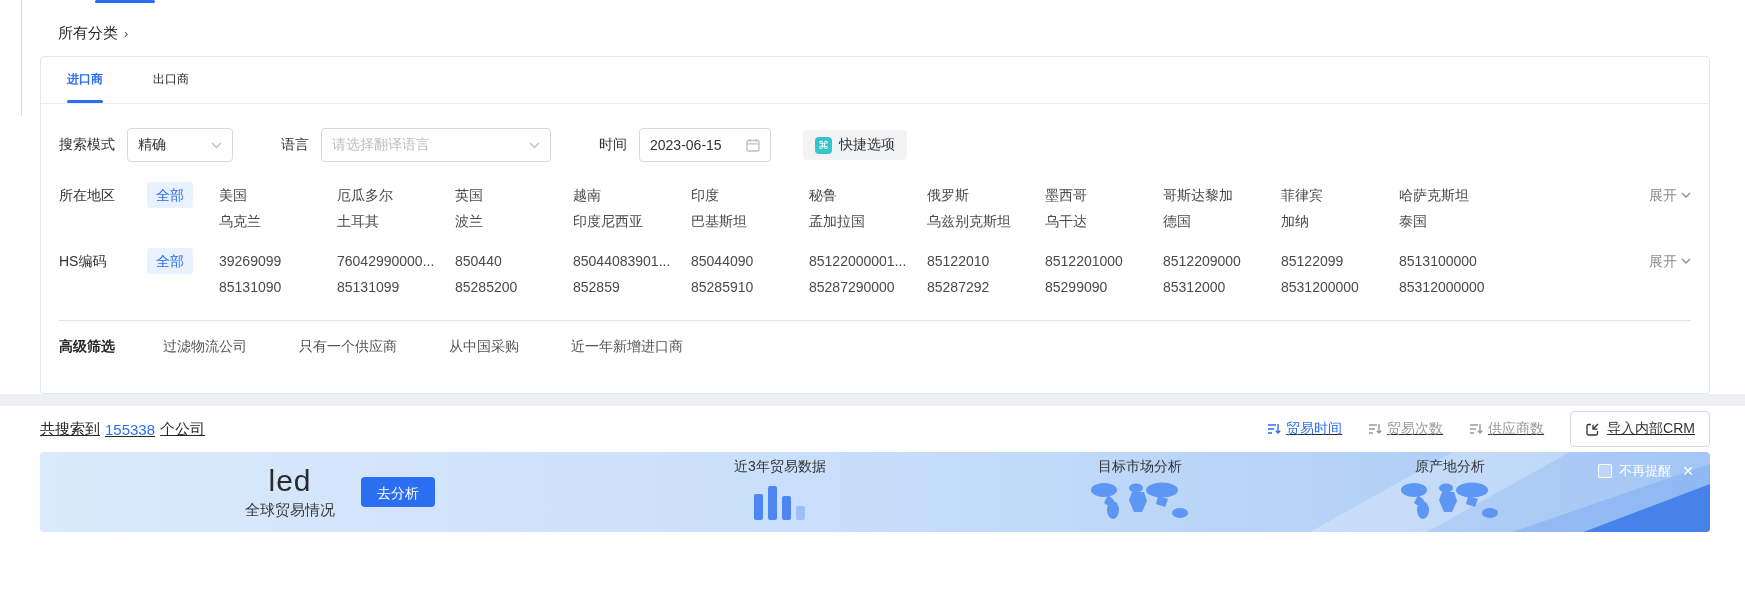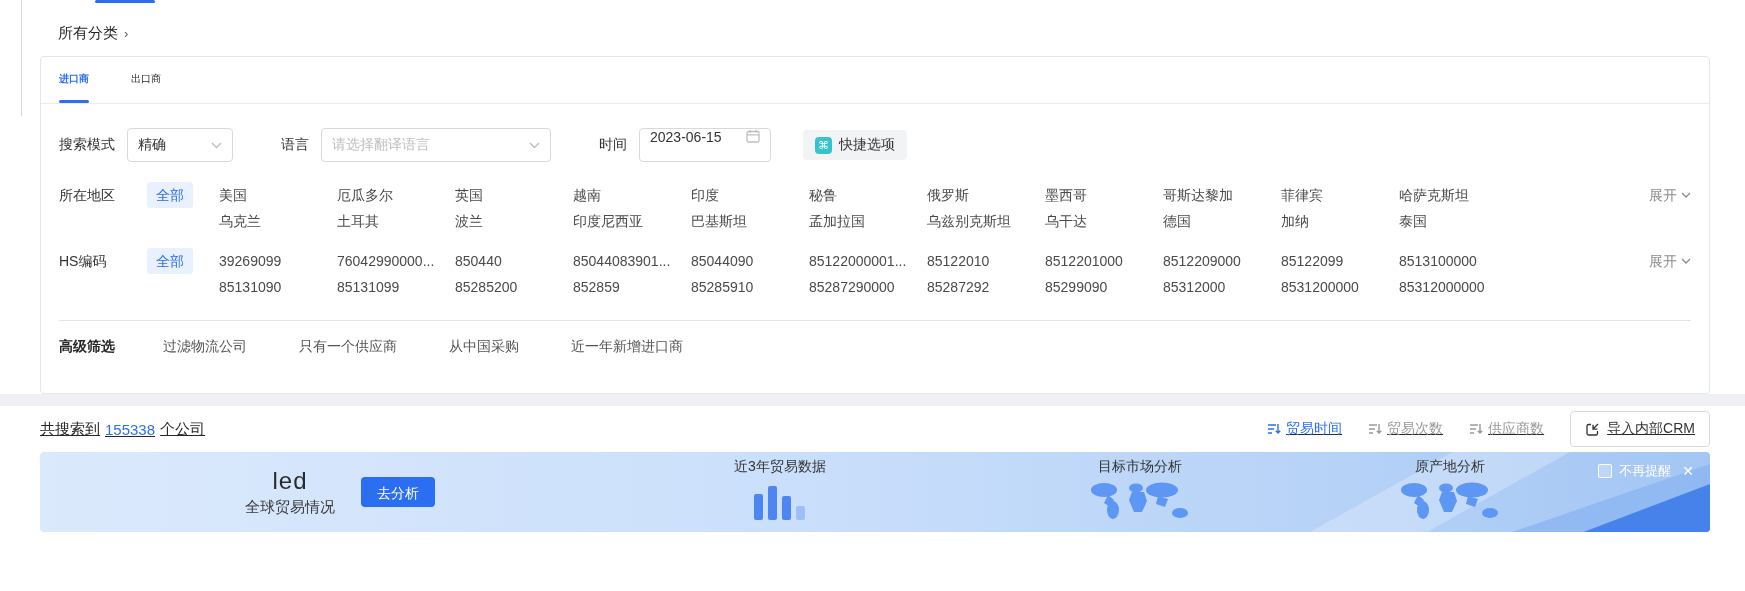--- a/index.html
+++ b/index.html
@@ -11,32 +11,32 @@
   #top-tab-indicator { left:95px; top:0; width:60px; height:3px; background:#2b6ef2; border-radius:2px; }
   #left-divider { left:21px; top:0; width:1px; height:116px; background:#d9d9d9; }
 
   #breadcrumb { left:58px; top:24px; display:flex; align-items:center; gap:6px; font-size:15px; color:#262626; cursor:pointer; }
   #breadcrumb .chev { color:#595959; font-size:13px; }
 
   
   #panel { left:40px; top:56px; width:1670px; height:338px; background:#fff;
     border:1px solid #e4e6eb; border-radius:4px; }
   .tabs { height:47px; padding:0 18px; border-bottom:1px solid #ececec; display:flex; gap:42px; }
-  .tab { font-size:10px; line-height:44px; cursor:pointer; color:#262626; position:relative; }
+  .tab { font-size:12px; line-height:44px; cursor:pointer; color:#262626; position:relative;margin-left:8px; }
   .tab.active { color:#2b6ef2; font-weight:bold; }
   .tab.active::after { content:""; position:absolute; left:0; right:0; bottom:0; height:3px; background:#2b6ef2; border-radius:2px; }
 
   .form-row { display:flex; align-items:center; margin:24px 18px 0; }
   .f-label { color:#333; margin-right:12px; white-space:nowrap; }
   .sel { height:34px; border:1px solid #d9d9d9; border-radius:4px; display:flex; align-items:center;
     padding:0 10px; cursor:pointer; background:#fff; }
   .sel .val { flex:1; color:#333; }
   .sel .ph { flex:1; color:#bfbfbf; }
   .sel svg, .date svg { flex:none; }
-  .date { height:34px; width:132px; border:1px solid #d9d9d9; border-radius:4px; display:flex; align-items:flex-start;
+  .date { height:34px; width:132px; border:1px solid #d9d9d9; border-radius:4px; display:flex; align-items:center;
     padding:0 10px; gap:8px; cursor:pointer; }
   .date .val { flex:1; color:#333; }
   .quick-btn { height:30px; margin-left:32px; background:#f2f3f5; border-radius:4px; display:flex; align-items:center;
     gap:7px; padding:0 12px; cursor:pointer; color:#333; }
   .cmd-badge { width:17px; height:17px; background:#35c3cc; border-radius:4px; color:#fff; font-size:11px;
     display:flex; align-items:center; justify-content:center; }
 
   .filter-block { display:flex; align-items:flex-start; margin:20px 18px 0; }
   .blk-label { width:88px; color:#333; line-height:26px; white-space:nowrap; }
   .all-tag { width:46px; height:26px; background:#e9f1fe; color:#2b6ef2; border-radius:3px; text-align:center;
@@ -67,21 +67,21 @@
   #banner { left:40px; top:452px; width:1670px; height:80px; border-radius:4px; overflow:hidden;
     background:linear-gradient(90deg,#dbe9fc 0%,#cadffb 45%,#b6d2f7 78%,#a3c6f4 100%); }
   .deco1 { position:absolute; right:0; top:0; width:330px; height:80px;
     background:#8db6f1; clip-path:polygon(100% 15%,100% 100%,40% 100%); opacity:.85; }
   .deco2 { position:absolute; right:0; top:0; width:230px; height:80px;
     background:#3e7ce8; clip-path:polygon(100% 40%,100% 100%,45% 100%); opacity:.9; }
   .deco3 { position:absolute; right:140px; top:0; width:260px; height:80px;
     background:rgba(255,255,255,.25); clip-path:polygon(55% 0,100% 0,45% 100%,0 100%); }
   .banner-left { position:absolute; left:205px; top:0; height:80px; display:flex; align-items:center; gap:26px; }
   .kw-block { text-align:center; }
-  .kw { font-size:24px; color:#2b2b2b; letter-spacing:1px; }
+  .kw { font-size:30px; color:#2b2b2b; letter-spacing:1px; }
   .kw-sub { font-size:15px; color:#3a3a3a; margin-top:3px; }
   .analyze-btn { height:30px; padding:8px 16px; background:#2b6ef2; color:#fff; border:none; border-radius:4px;
     font-size:14px; cursor:pointer; }
   .b-section { position:absolute; top:6px; width:200px; text-align:center; }
   .b-section .b-title { font-size:14px; color:#333; }
   .b-sec-trade { left:640px; }
   .b-sec-market { left:1000px; }
   .b-sec-origin { left:1310px; }
   .b-icon { margin-top:4px; }
   .dismiss { position:absolute; right:16px; top:10px; display:flex; align-items:center; gap:7px; color:#fff; font-size:13px; }

